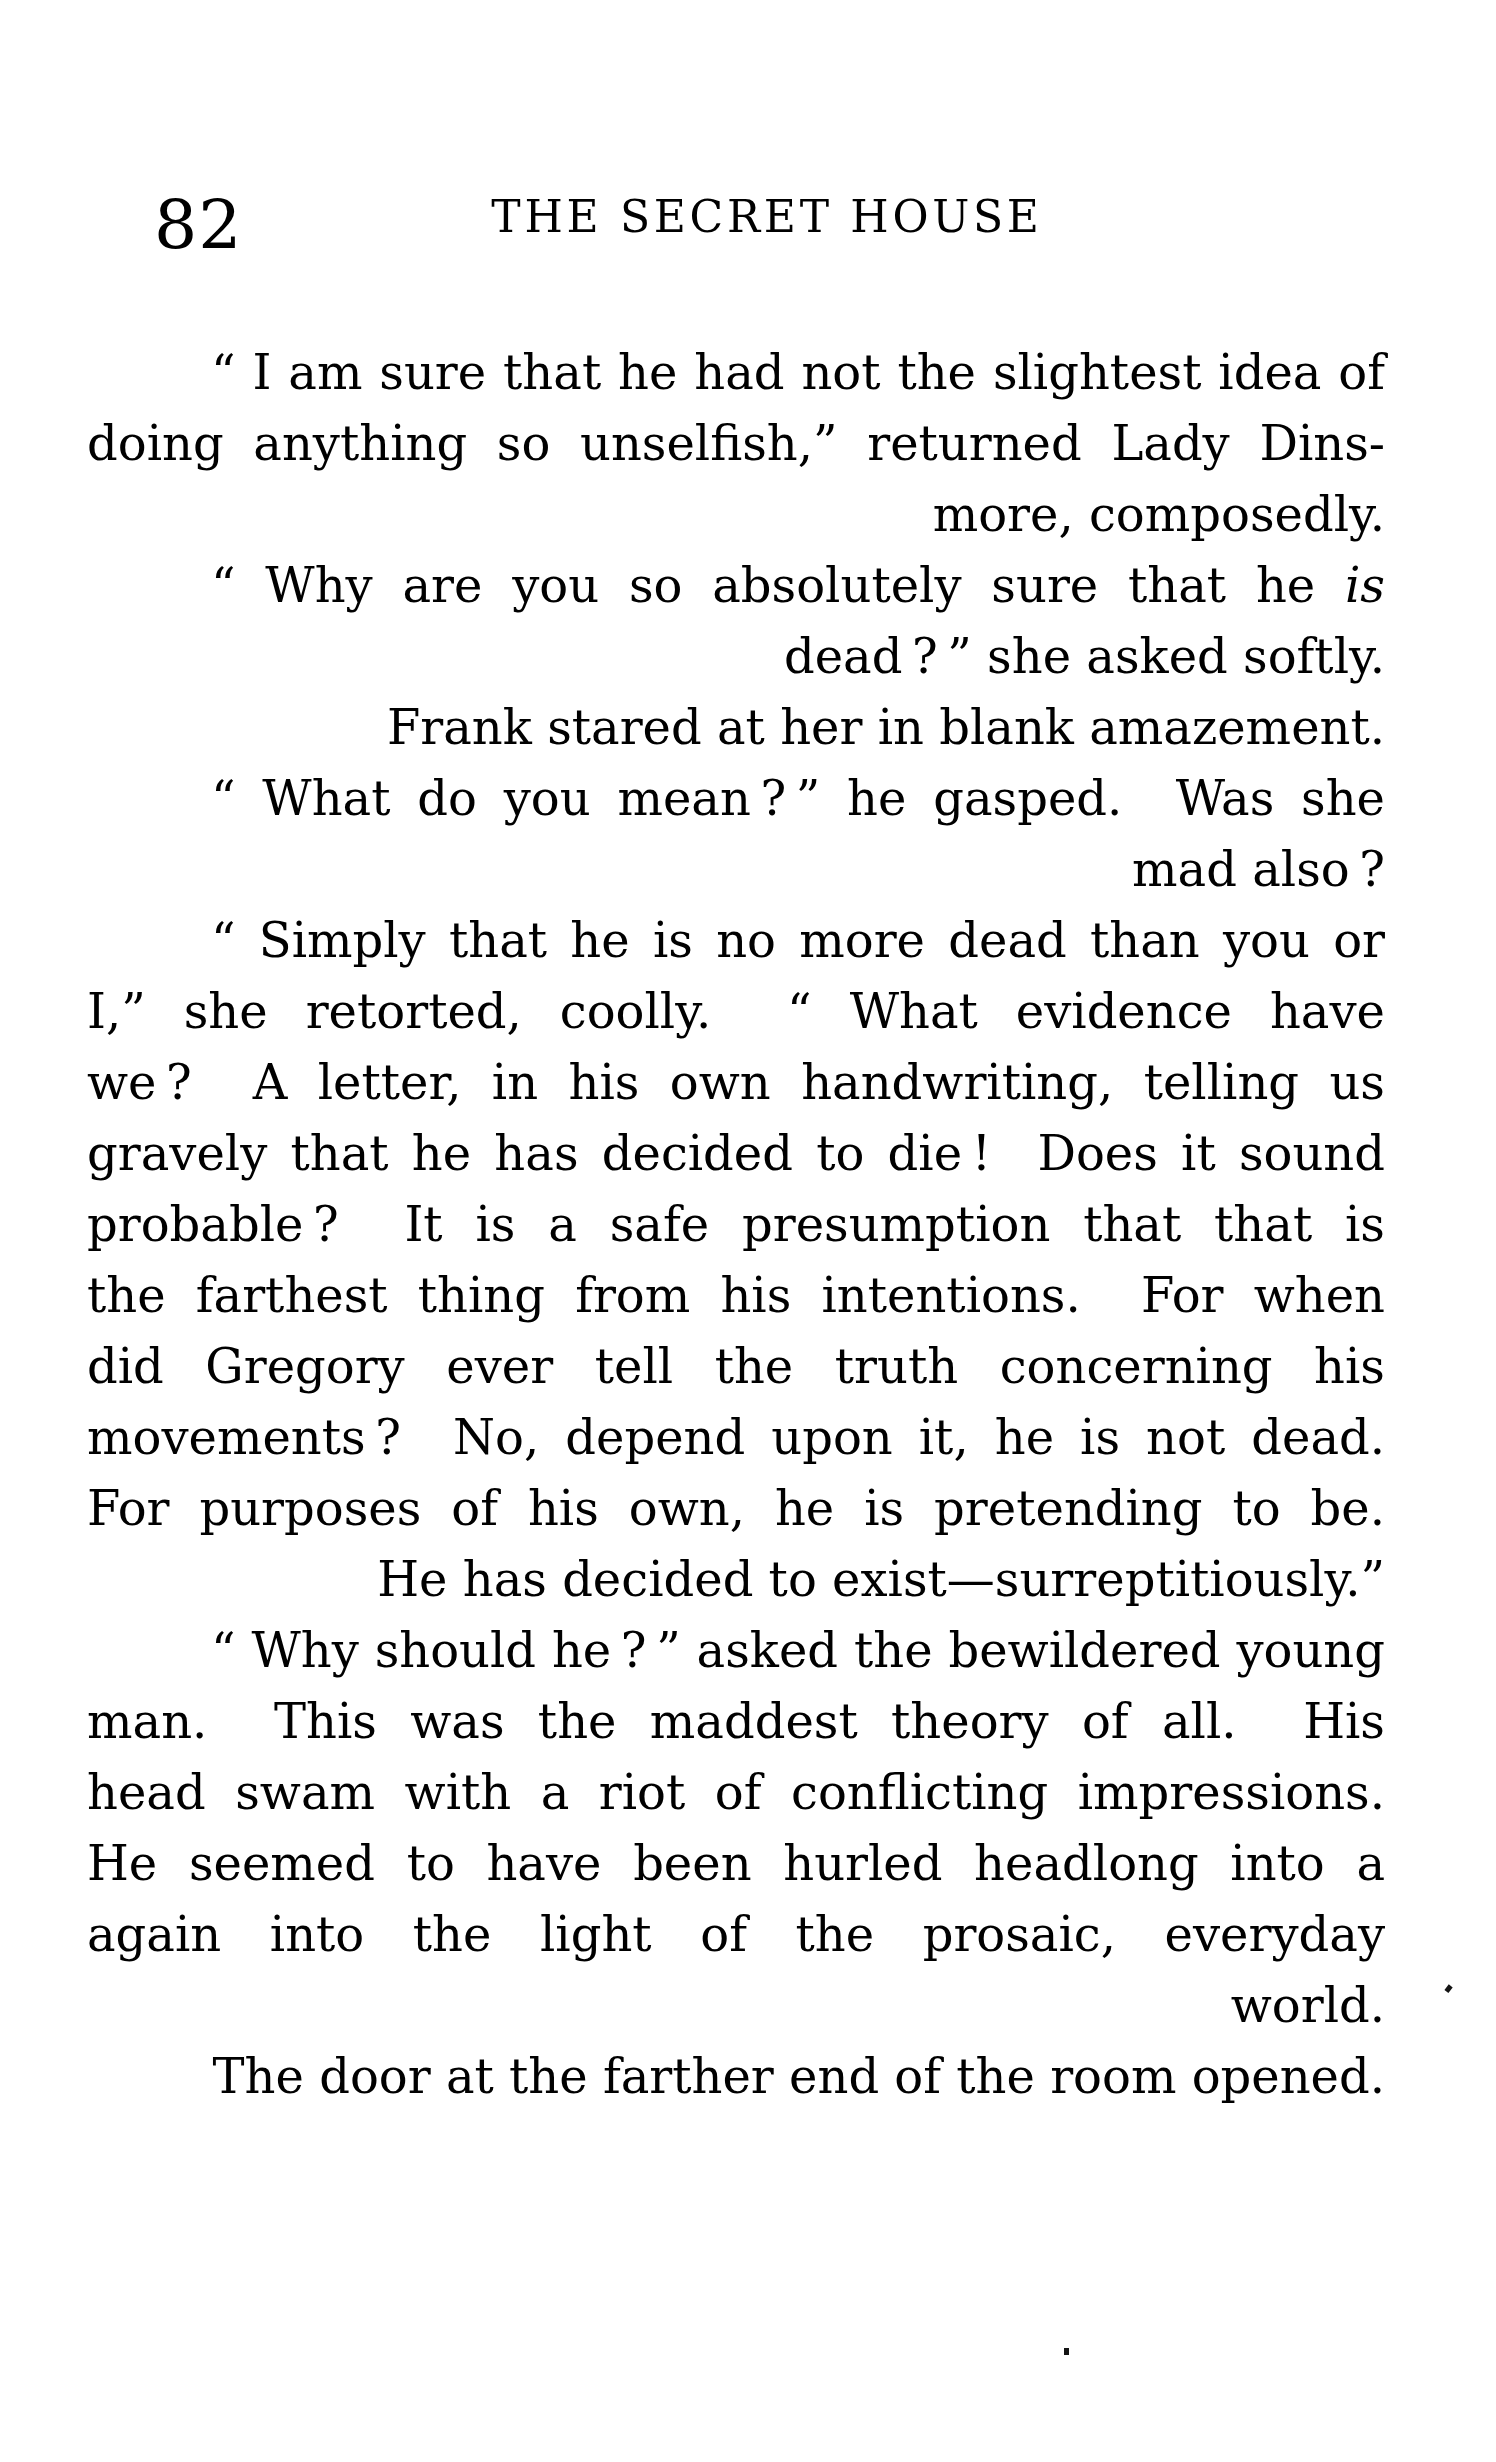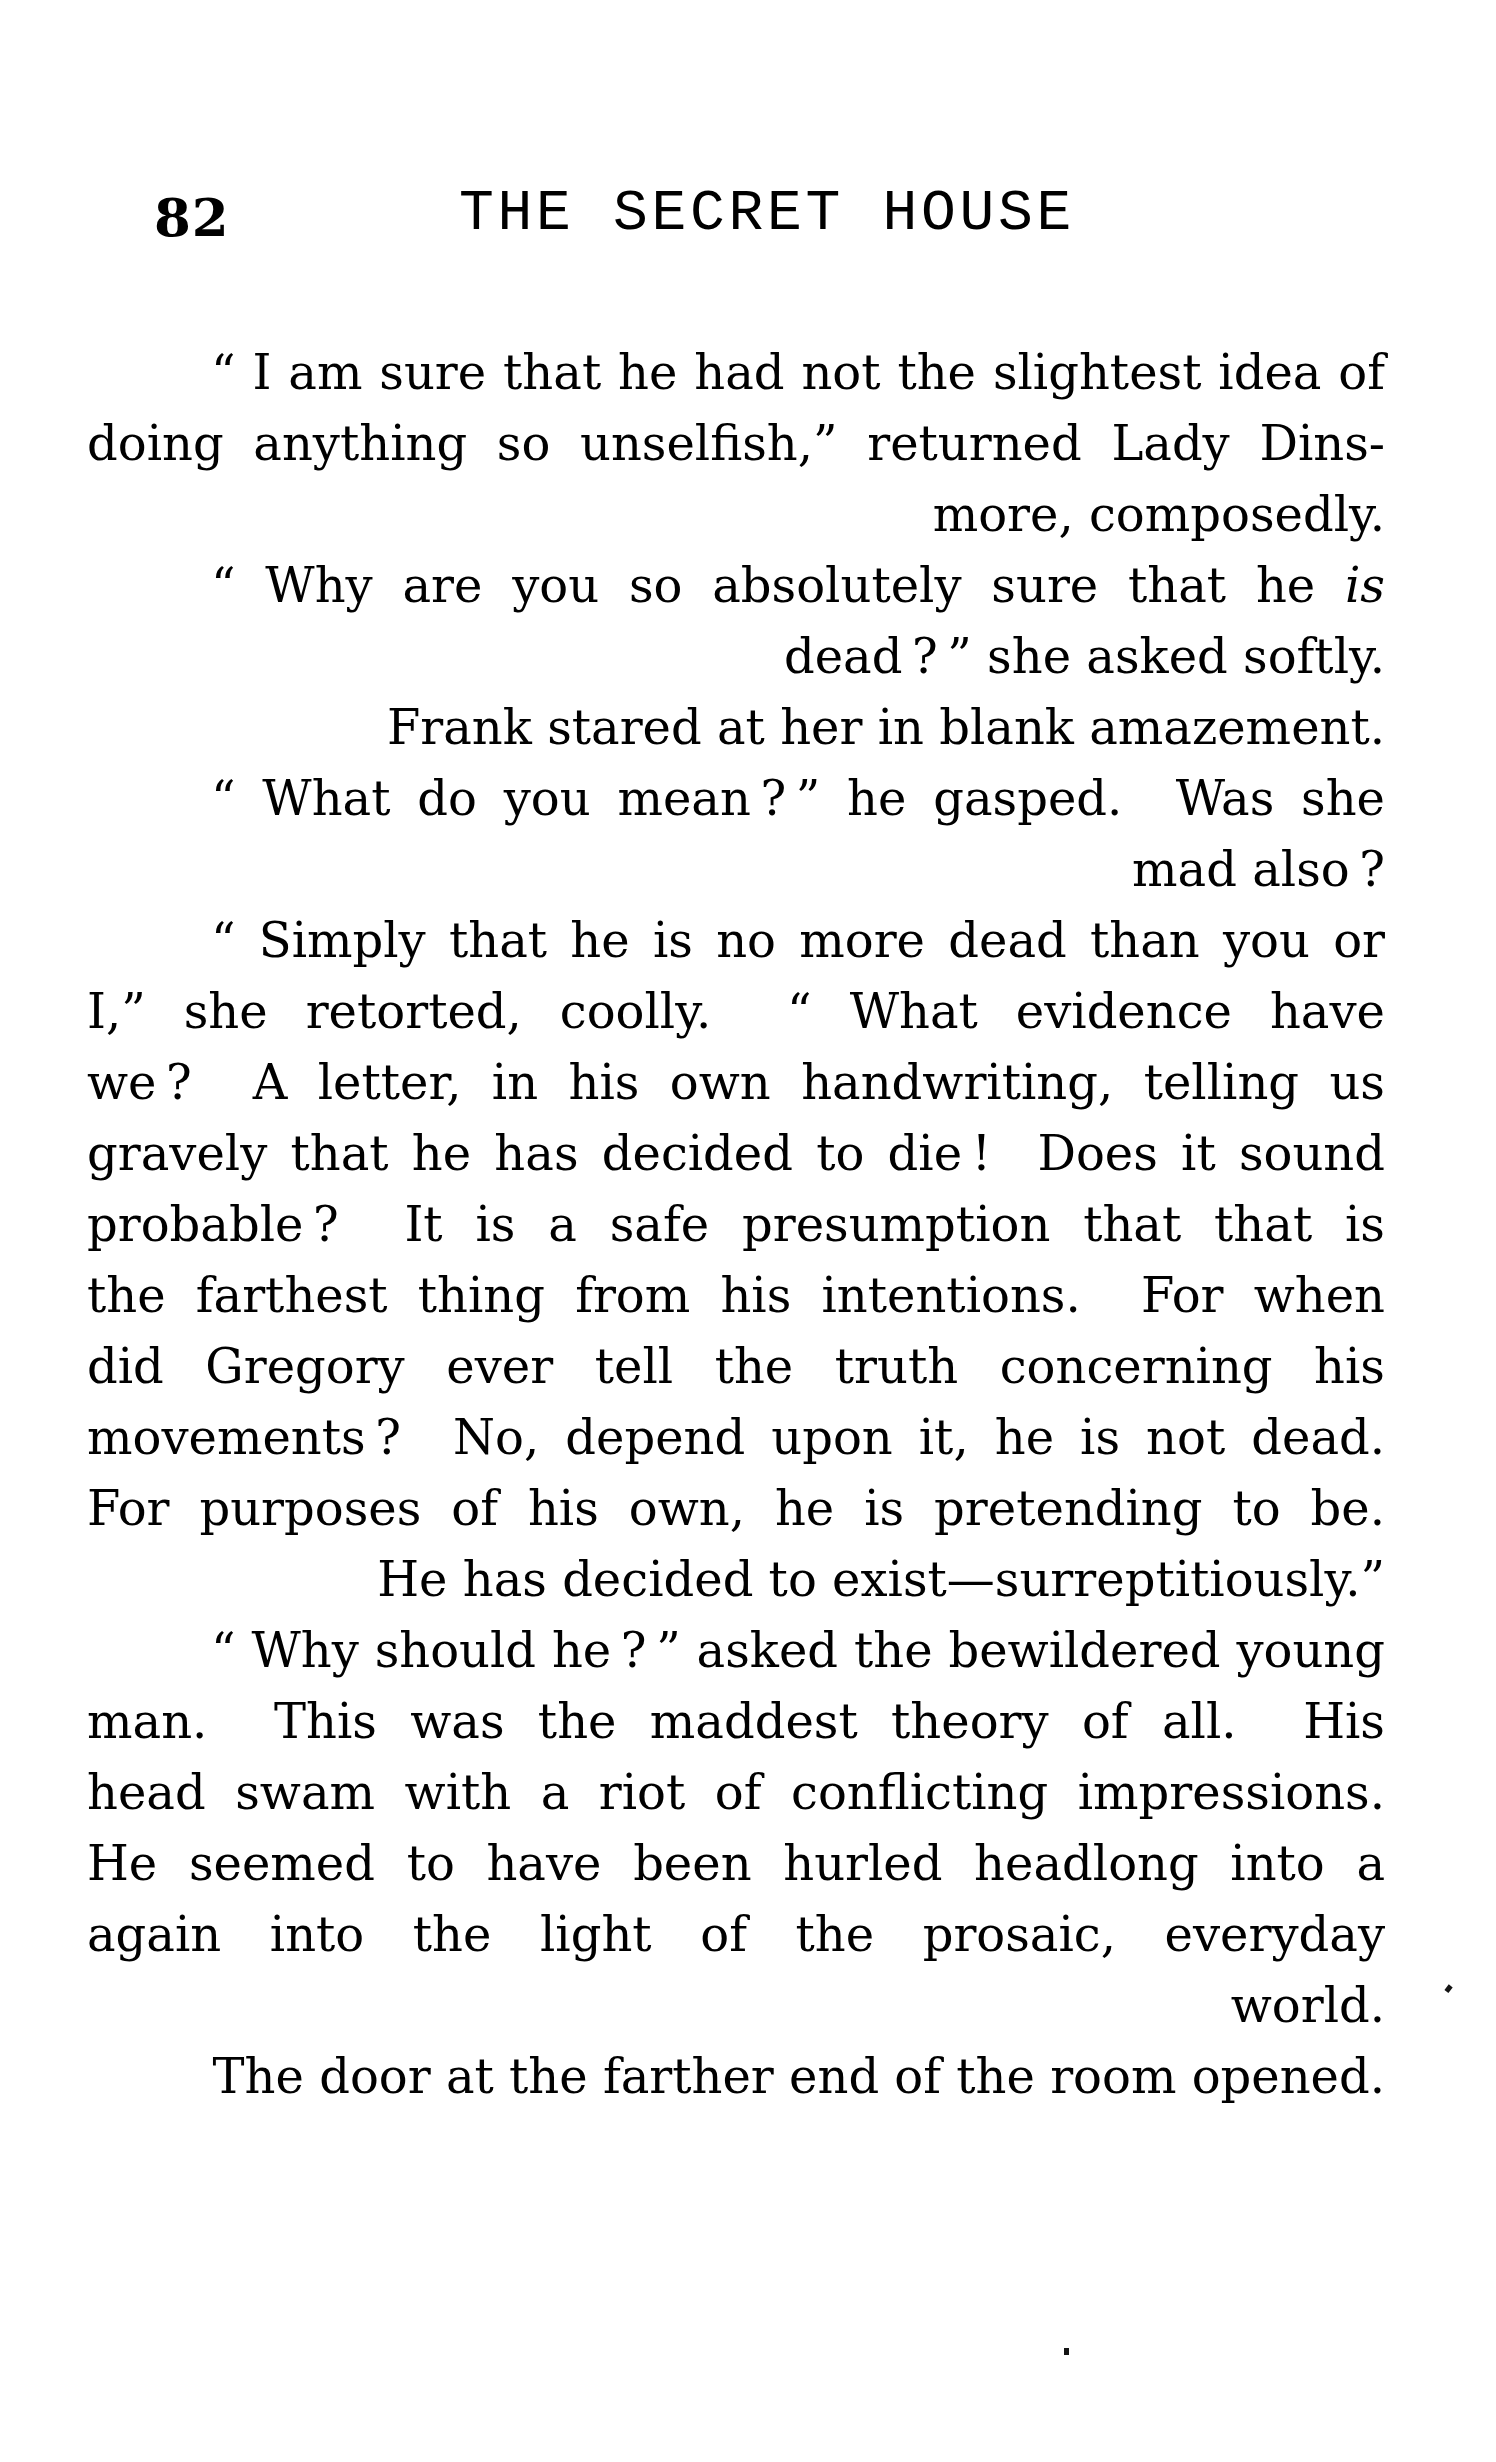--- a/index.html
+++ b/index.html
@@ -17,35 +17,33 @@
     width: 1497px;
     height: 2462px;
     background: #ffffff;
     overflow: hidden;
     color: #000000;
   }
   .pagenum {
     position: absolute;
     left: 154px;
     top: 191px;
-    font-size: 53px;
+    font-size: 68px;
     line-height: 1;
     letter-spacing: 0.9px;
-    font-weight: bold;
   }
   .running-title {
     position: absolute;
     left: 767px;
-    top: 185px;
+    top: 195px;
     transform: translateX(-50%);
-    font-size: 58px;
+    font-size: 44px;
     line-height: 1;
     letter-spacing: 3.7px;
     white-space: nowrap;
-    font-family: Liberation Mono, monospace;
   }
   .page-text {
     position: absolute;
     left: 87px;
     top: 300px;
     width: 1298px;
     margin-top: 37px;
   }
   .line {
     height: 71px;

